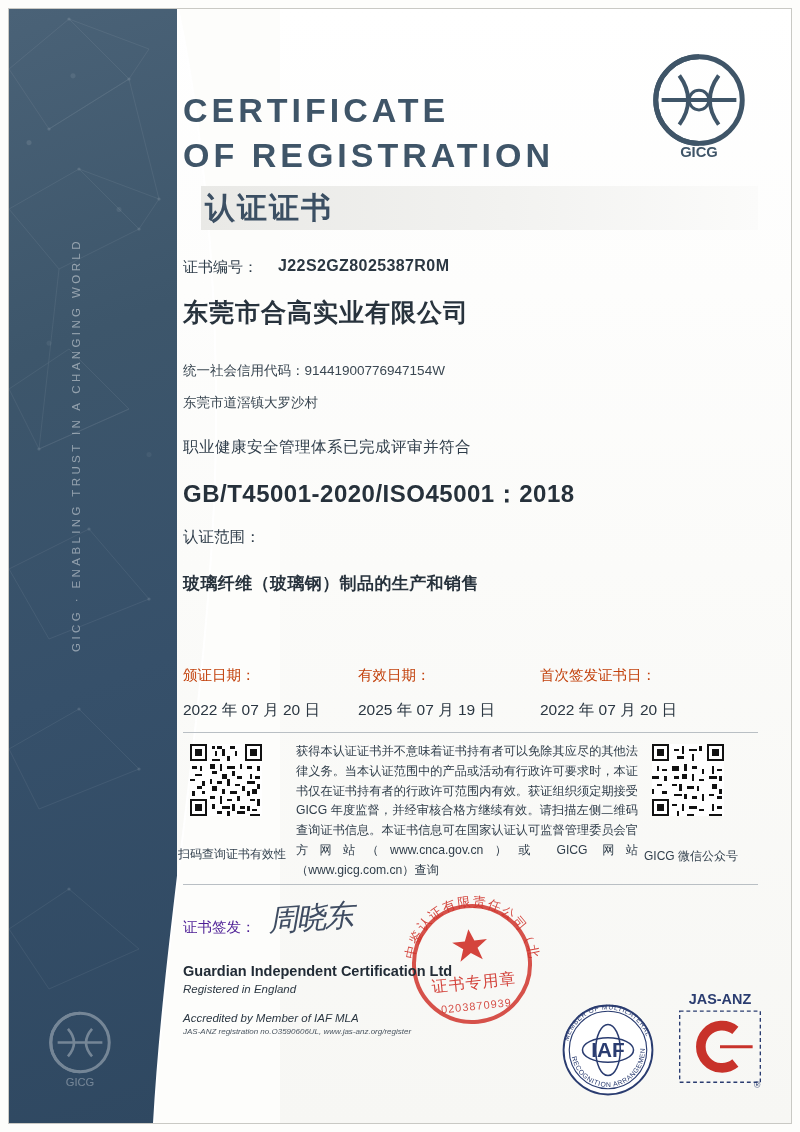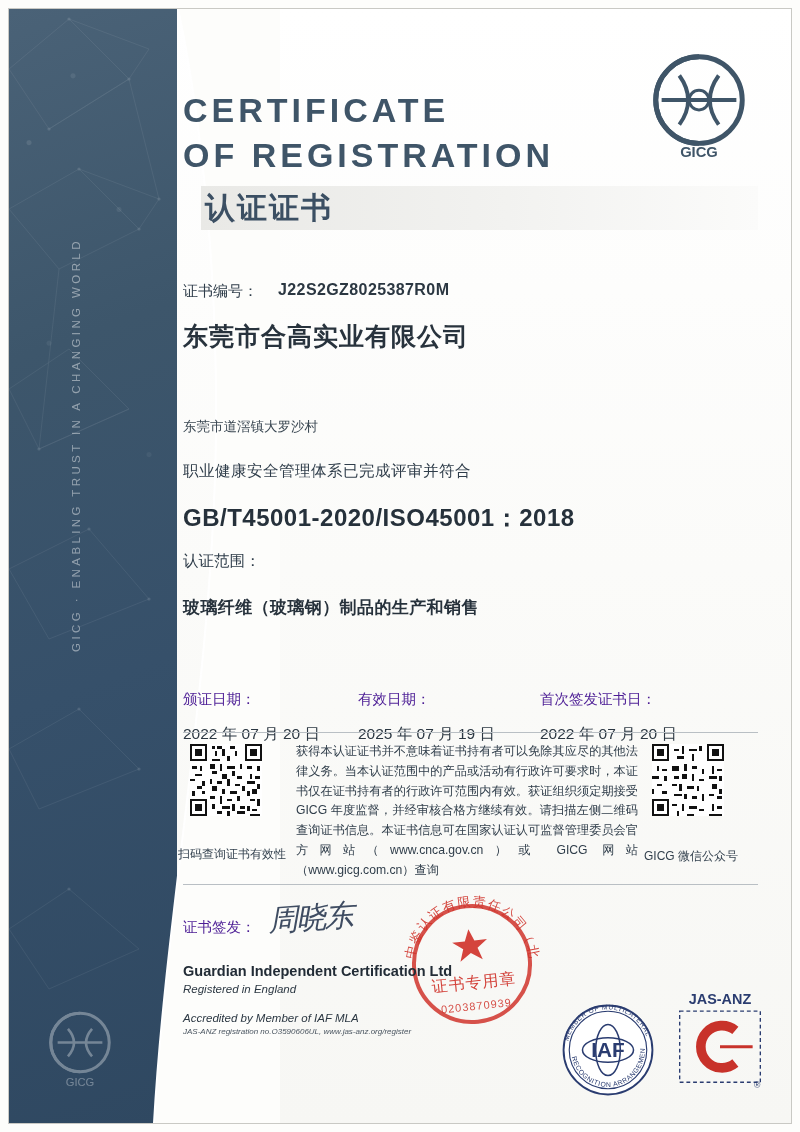--- a/index.html
+++ b/index.html
@@ -73,33 +73,33 @@
   }
   .title-cn-bg{
     position:absolute;left:0;top:0;right:0;height:44px;
     background:linear-gradient(90deg,#e9e9e6 0%, #f2f2f0 55%, #fbfbfa 100%);
   }
   .title-cn{
     position:absolute;left:4px;top:2px;
     font-size:30px;font-weight:bold;color:#3b4f63;letter-spacing:2px;
   }
   
-  .fld{position:absolute;color:#2e3b47;margin-top:24px;}
+  .fld{position:absolute;color:#2e3b47;}
   .cert-no-label{left:183px;top:258px;font-size:15px;color:#2f3d4a;}
   .cert-no-value{left:278px;top:257px;font-size:16px;font-weight:bold;color:#2b3742;letter-spacing:.4px;}
   .company{left:183px;top:296px;font-size:25px;font-weight:bold;color:#28333d;letter-spacing:1px;}
   .credit-code{left:183px;top:362px;font-size:13.5px;color:#3a4752;}
   .address{left:183px;top:394px;font-size:13.5px;color:#3a4752;}
   .statement{left:183px;top:437px;font-size:15.5px;color:#2f3d4a;letter-spacing:.5px;}
   .standard{left:183px;top:478px;font-size:24px;font-weight:bold;color:#26313b;letter-spacing:.5px;}
   .scope-label{left:183px;top:527px;font-size:15.5px;color:#2f3d4a;}
   .scope-l1{left:183px;top:572px;font-size:17px;font-weight:bold;color:#27323c;letter-spacing:.4px;}
   .scope-l2{left:183px;top:602px;font-size:17px;font-weight:bold;color:#27323c;letter-spacing:.4px;}
 
-  .date-col-label{font-size:14.5px;color:#4c1d95;}
+  .date-col-label{font-size:14.5px;color:#c2410c;}
   .date-col-value{font-size:15.5px;color:#2b3742;}
   .dl1{left:183px;top:666px;}
   .dl2{left:358px;top:666px;}
   .dl3{left:540px;top:666px;}
   .dv1{left:183px;top:700px;}
   .dv2{left:358px;top:700px;}
   .dv3{left:540px;top:700px;}
 
   .hr-thin{
     position:absolute;left:183px;right:42px;top:732px;height:1px;background:#b9bfc4;
@@ -209,20 +209,21 @@
   </div>
 
   <div class="title-cn-wrap">
     <div class="title-cn-bg"></div>
     <div class="title-cn">认证证书</div>
   </div>
 
   <div class="fld cert-no-label">证书编号：</div>
   <div class="fld cert-no-value">J22S2GZ8025387R0M</div>
   <div class="fld company">东莞市合高实业有限公司</div>
+  <div class="fld credit-code">统一社会信用代码：91441900776947154W</div>
   <div class="fld address">东莞市道滘镇大罗沙村</div>
   <div class="fld statement">职业健康安全管理体系已完成评审并符合</div>
   <div class="fld standard">GB/T45001-2020/ISO45001：2018</div>
   <div class="fld scope-label">认证范围：</div>
   <div class="fld scope-l1">玻璃纤维（玻璃钢）制品的生产和销售</div>
 
   <div class="fld date-col-label dl1">颁证日期：</div>
   <div class="fld date-col-label dl2">有效日期：</div>
   <div class="fld date-col-label dl3">首次签发证书日：</div>
   <div class="fld date-col-value dv1">2022 年 07 月 20 日</div>

